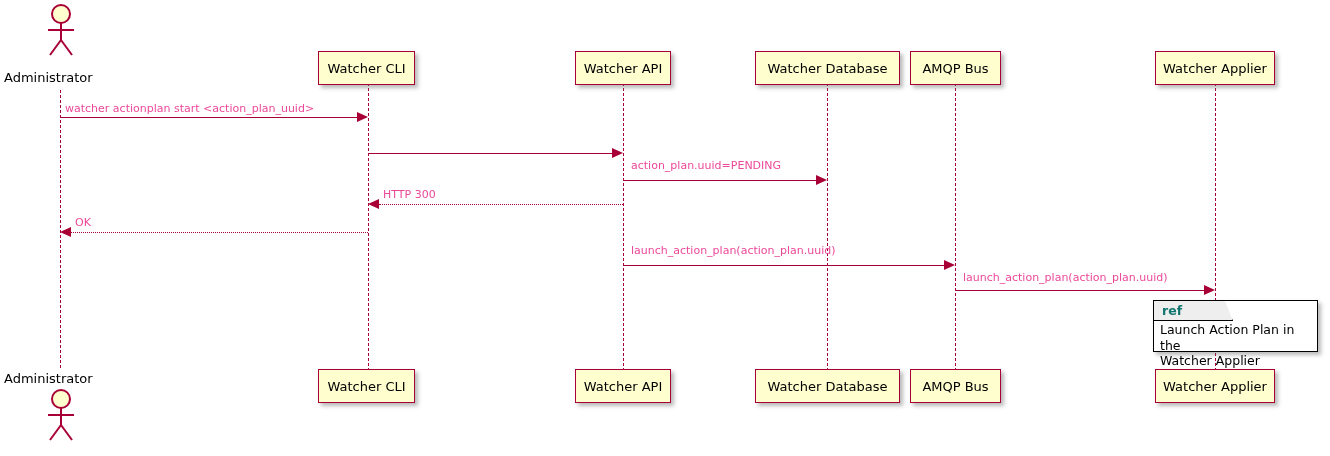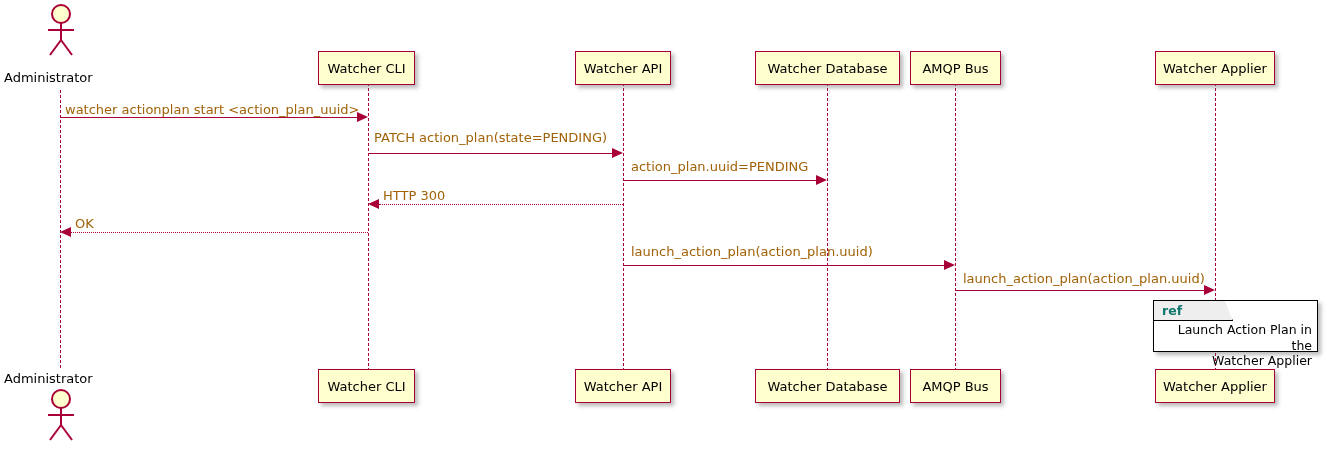--- a/index.html
+++ b/index.html
@@ -7,21 +7,20 @@
     padding: 0;
     background: #FFFFFF;
   }
   #canvas {
     position: relative;
     width: 1330px;
     height: 456px;
     background: #FFFFFF;
     font-family: "DejaVu Sans", "Liberation Sans", sans-serif;
     overflow: hidden;
-    text-align: right;
   }
 
   
   .lifeline {
     position: absolute;
     width: 0;
     border-left: 1px dashed #A80036;
   }
 
   
@@ -56,22 +55,22 @@
   .msg-line {
     position: absolute;
     height: 0;
     border-top: 1.5px solid #A80036;
   }
   .msg-line.dotted {
     border-top: 1.5px dotted #A80036;
   }
   .msg-label {
     position: absolute;
-    font-size: 13px;
-    color: #a16207;
+    font-size: 11px;
+    color: #ec4899;
     white-space: nowrap;
     line-height: 1;
   }
   .arrow-head {
     position: absolute;
     width: 0;
     height: 0;
   }
   .arrow-head.right {
     border-top: 5px solid transparent;
@@ -163,21 +162,20 @@
   <div class="participant" style="left:318px; top:369px; width:97px; height:32px;">Watcher CLI</div>
   <div class="participant" style="left:575px; top:369px; width:96px; height:32px;">Watcher API</div>
   <div class="participant" style="left:755px; top:369px; width:145px; height:32px;">Watcher Database</div>
   <div class="participant" style="left:910px; top:369px; width:91px; height:32px;">AMQP Bus</div>
   <div class="participant" style="left:1155px; top:369px; width:120px; height:32px;">Watcher Applier</div>
 
   <div class="msg-label" style="left:65px; top:103px;">watcher actionplan start &lt;action_plan_uuid&gt;</div>
   <div class="msg-line" style="left:60px; top:117px; width:298px;"></div>
   <div class="arrow-head right" style="left:357px; top:112px;"></div>
 
-  <div class="msg-label" style="left:374px; top:131px;">PATCH action_plan(state=PENDING)</div>
   <div class="msg-line" style="left:368px; top:153px; width:245px;"></div>
   <div class="arrow-head right" style="left:612px; top:148px;"></div>
 
   <div class="msg-label" style="left:631px; top:160px;">action_plan.uuid=PENDING</div>
   <div class="msg-line" style="left:623px; top:180px; width:194px;"></div>
   <div class="arrow-head right" style="left:816px; top:175px;"></div>
 
   <div class="msg-label" style="left:383px; top:189px;">HTTP 300</div>
   <div class="msg-line dotted" style="left:379px; top:204px; width:244px;"></div>
   <div class="arrow-head left" style="left:368px; top:199px;"></div>

